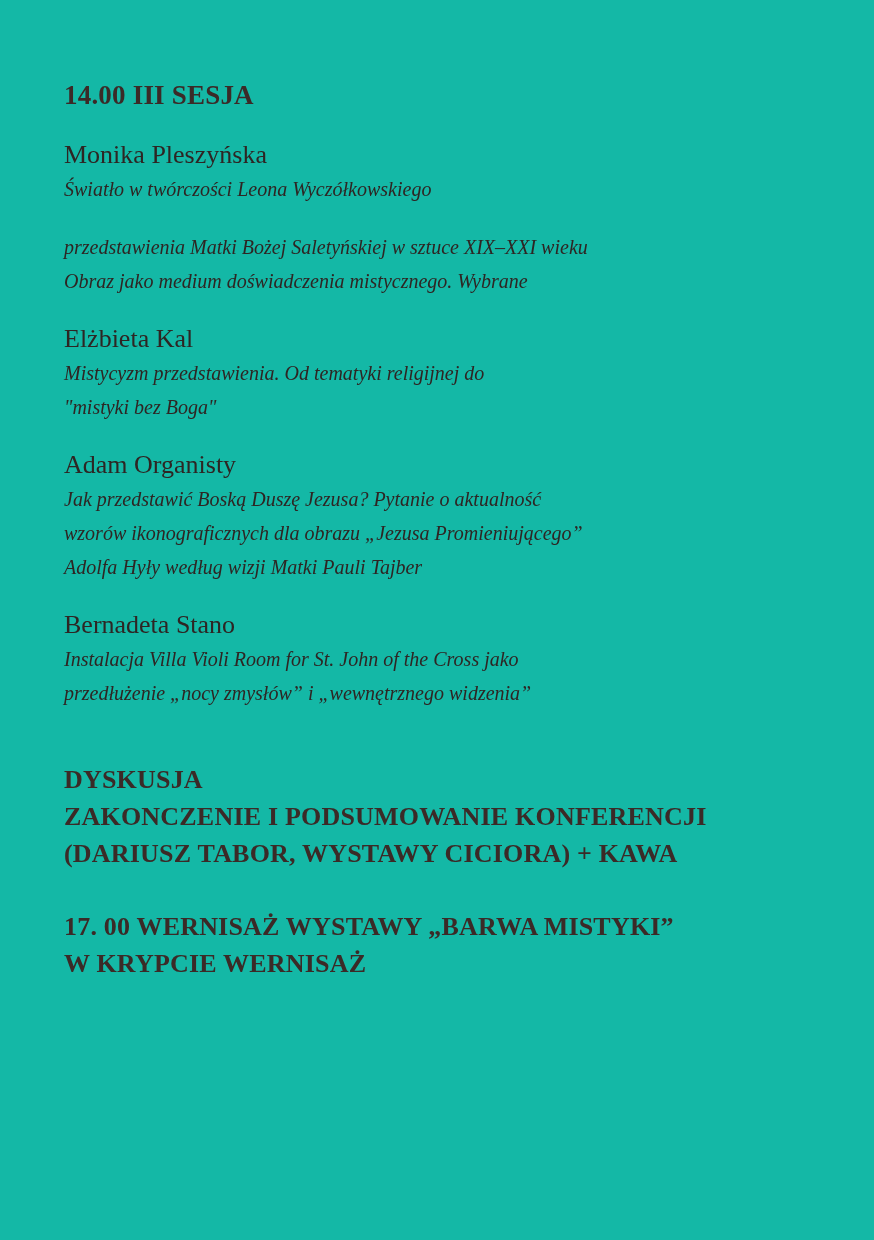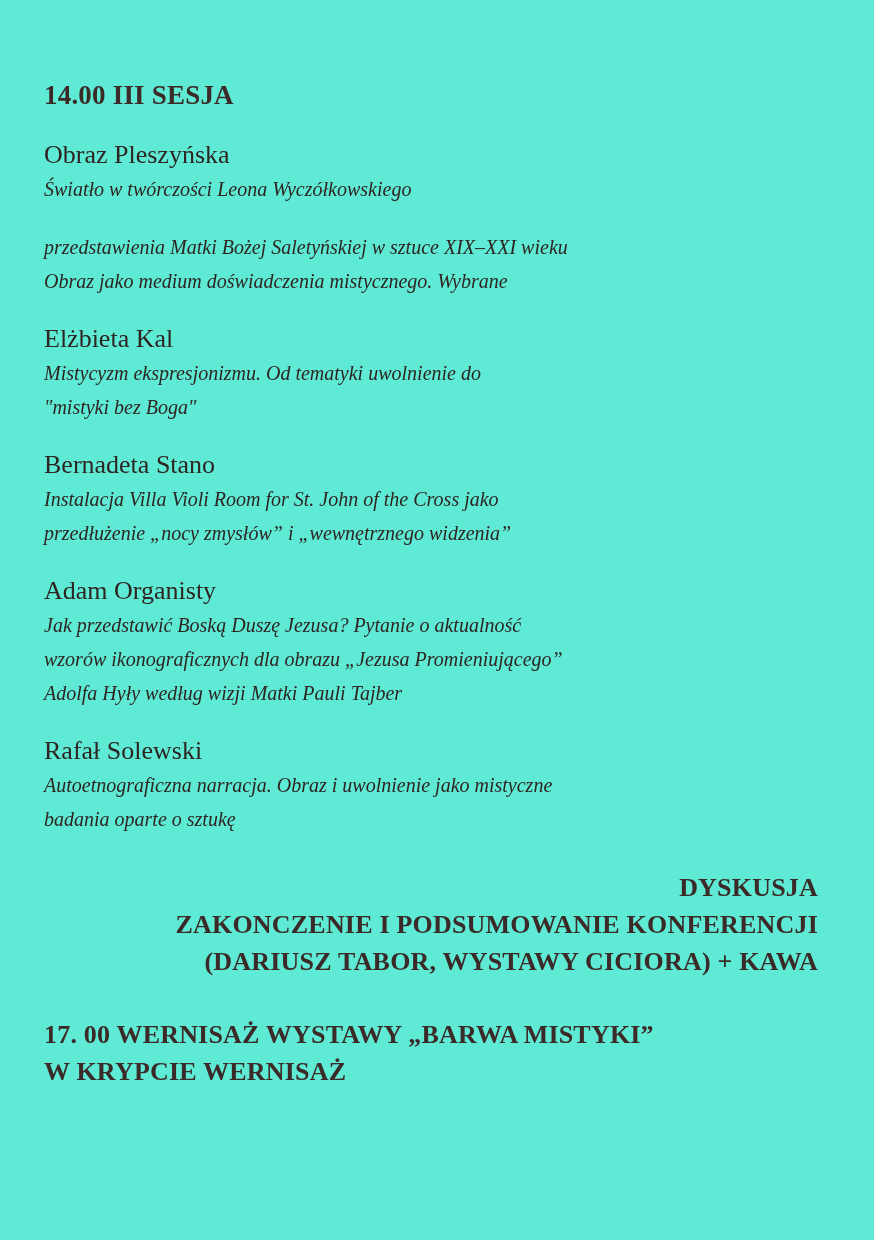--- a/index.html
+++ b/index.html
@@ -4,23 +4,23 @@
 <style>
   html, body {
     margin: 0;
     padding: 0;
     background: #ffffff;
   }
   .page {
     position: relative;
     width: 874px;
     height: 1240px;
-    background: #5eead4;
+    background: #14b8a6;
     box-sizing: border-box;
-    padding: 78px 56px 40px 44px;
+    padding: 78px 56px 40px 64px;
     font-family: "Liberation Serif", "DejaVu Serif", serif;
     color: #2e2523;
     overflow: hidden;
   }
   .session-header {
     font-size: 27px;
     font-weight: bold;
     line-height: 34px;
     color: #3b2a27;
     margin: 0 0 26px 0;
@@ -33,22 +33,21 @@
     font-size: 26px;
     line-height: 34px;
     font-style: normal;
   }
   .title-line {
     font-size: 20px;
     line-height: 34px;
     font-style: italic;
   }
   .closing-block {
-    margin-top: 33px;
-    text-align: right;
+    margin-top: 51px;
   }
   .vernissage-block {
     margin-top: 36px;
   }
   .bold-line {
     font-size: 26px;
     line-height: 37px;
     font-weight: bold;
     color: #3b2a27;
     letter-spacing: 0.2px;
@@ -57,53 +56,48 @@
 </head>
 <body>
 
 <div class="page">
 
   <h1 class="session-header">14.00 III SESJA</h1>
 
   <section>
 
     <div class="talk">
-      <div class="speaker">Obraz Pleszyńska</div>
+      <div class="speaker">Monika Pleszyńska</div>
       <div class="title-line">Światło w twórczości Leona Wyczółkowskiego</div>
     </div>
 
     <div class="talk">
       <div class="title-line">przedstawienia Matki Bożej Saletyńskiej w sztuce XIX–XXI wieku</div>
       <div class="title-line">Obraz jako medium doświadczenia mistycznego. Wybrane</div>
     </div>
 
     <div class="talk">
       <div class="speaker">Elżbieta Kal</div>
-      <div class="title-line">Mistycyzm ekspresjonizmu. Od tematyki uwolnienie do</div>
+      <div class="title-line">Mistycyzm przedstawienia. Od tematyki religijnej do</div>
       <div class="title-line">"mistyki bez Boga"</div>
-    </div>
-
-    <div class="talk">
-      <div class="speaker">Bernadeta Stano</div>
-      <div class="title-line">Instalacja Villa Violi Room for St. John of the Cross jako</div>
-      <div class="title-line">przedłużenie „nocy zmysłów” i „wewnętrznego widzenia”</div>
     </div>
 
     <div class="talk">
       <div class="speaker">Adam Organisty</div>
       <div class="title-line">Jak przedstawić Boską Duszę Jezusa? Pytanie o aktualność</div>
       <div class="title-line">wzorów ikonograficznych dla obrazu „Jezusa Promieniującego”</div>
       <div class="title-line">Adolfa Hyły według wizji Matki Pauli Tajber</div>
     </div>
 
     <div class="talk">
-      <div class="speaker">Rafał Solewski</div>
-      <div class="title-line">Autoetnograficzna narracja. Obraz i uwolnienie jako mistyczne</div>
-      <div class="title-line">badania oparte o sztukę</div>
+      <div class="speaker">Bernadeta Stano</div>
+      <div class="title-line">Instalacja Villa Violi Room for St. John of the Cross jako</div>
+      <div class="title-line">przedłużenie „nocy zmysłów” i „wewnętrznego widzenia”</div>
     </div>
+
 
   </section>
 
   <section class="closing-block">
     <div class="bold-line">DYSKUSJA</div>
     <div class="bold-line">ZAKONCZENIE I PODSUMOWANIE KONFERENCJI</div>
     <div class="bold-line">(DARIUSZ TABOR, WYSTAWY CICIORA) + KAWA</div>
   </section>
 
   <section class="vernissage-block">

